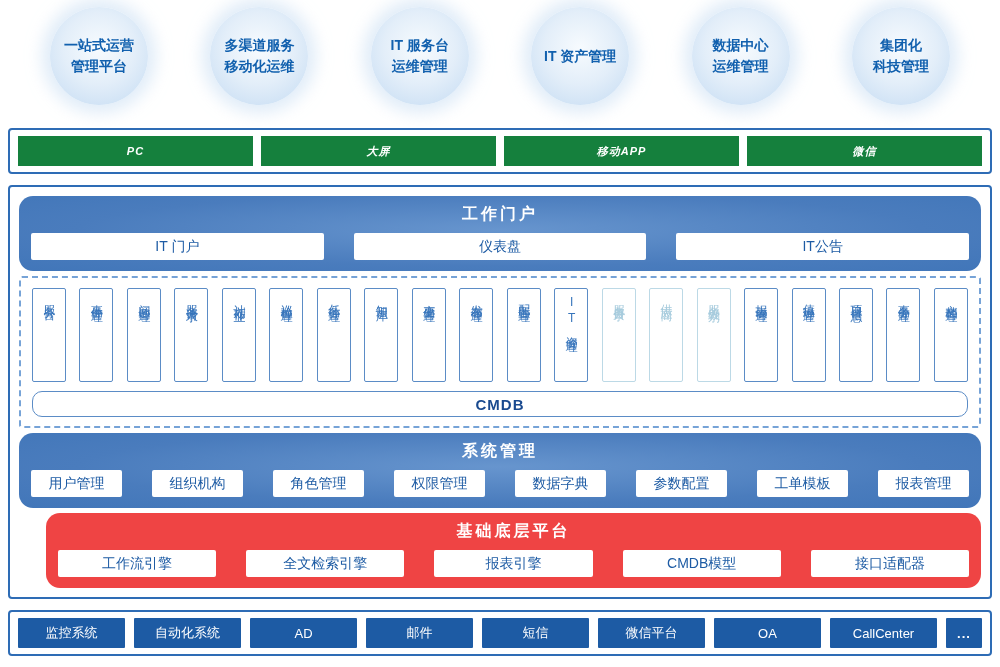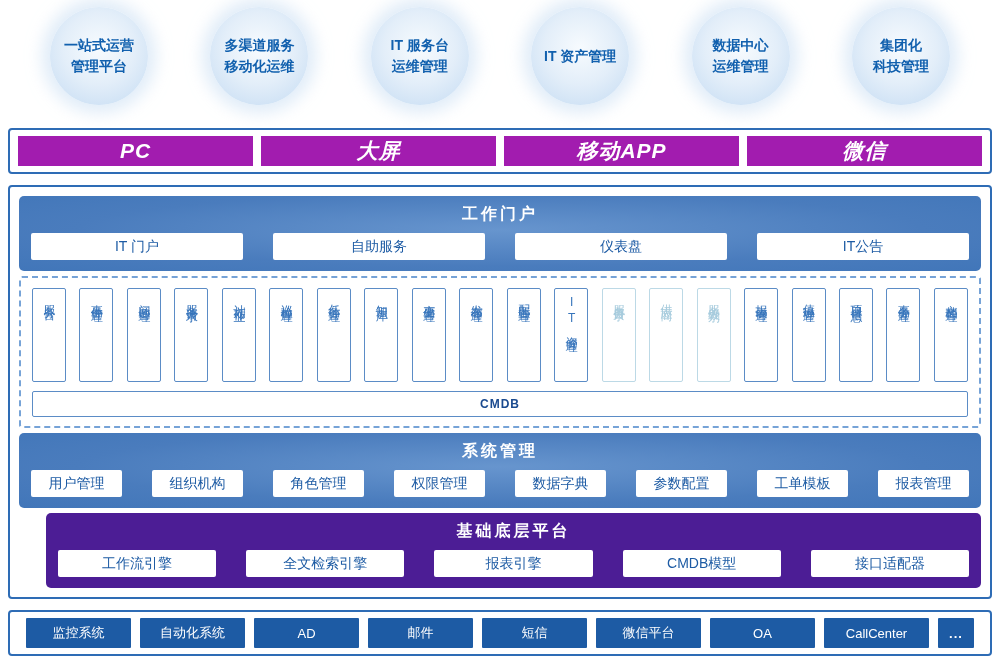--- a/index.html
+++ b/index.html
@@ -14,52 +14,52 @@
     box-shadow:0 0 16px 8px rgba(203,223,244,0.6);
     display:flex; flex-direction:column; align-items:center; justify-content:center;
     color:#1160ae; font-weight:bold; font-size:14px; line-height:1.5; text-align:center; }
 
   
   .outline-box { position:absolute; left:8px; width:984px; border:2px solid #2e6cb5;
                  border-radius:4px; background:#ffffff; }
 
   
   .channels-box { top:128px; height:46px; display:flex; align-items:center; gap:8px; padding:0 8px; }
-  .channel-bar { flex:1; height:30px; background:#a21caf; color:#ffffff;
+  .channel-bar { flex:1; height:30px; background:#15803d; color:#ffffff;
     display:flex; align-items:center; justify-content:center;
-    font-size:21px; font-weight:bold; font-style:italic; letter-spacing:1px; }
+    font-size:11px; font-weight:bold; font-style:italic; letter-spacing:1px; }
 
   
   .main-box { top:185px; height:414px; padding:9px; display:flex; flex-direction:column;
               justify-content:space-between; }
 
-  .band { border-radius:5px; padding:8px 12px 11px; color:#ffffff; }
+  .band { border-radius:14px; padding:8px 12px 11px; color:#ffffff; }
   .band.gradient { background:radial-gradient(ellipse at 50% 45%, #6795ce 0%, #4a7cbd 62%, #4176b9 100%); }
-  .band.solid { background:#4c1d95;margin-left:27px; }
+  .band.solid { background:#ef4444;margin-left:27px; }
   .band-title { text-align:center; font-size:16px; font-weight:bold; letter-spacing:3px; margin-bottom:8px; }
   .band-row { display:flex; gap:30px; }
   .white-btn { flex:1; height:27px; background:#ffffff; color:#1d5ba4; border-radius:2px;
     display:flex; align-items:center; justify-content:center; font-size:14px; }
 
   
   .modules-box { border:2px dashed #76a3d7; border-radius:3px; background:#ffffff;
                  padding:10px 11px 9px; display:flex; flex-direction:column; gap:9px; }
   .modules-row { display:flex; justify-content:space-between; }
   .module { width:34px; height:94px; border:1px solid #5b8cc6; border-radius:2px; background:#ffffff;
             display:flex; justify-content:center; align-items:flex-start; }
   .module .vtext { writing-mode:vertical-rl; text-orientation:upright;
                    color:#3674bb; font-size:12px; letter-spacing:2px; padding-top:6px; }
   .module.muted { border-color:#bcd9e6; }
   .module.muted .vtext { color:#a6cbdd; }
-  .cmdb-bar { height:26px; border:1px solid #5b8cc6; border-radius:2px; background:#ffffff;
+  .cmdb-bar { height:26px; border:1px solid #5b8cc6; border-radius:10px; background:#ffffff;
     display:flex; align-items:center; justify-content:center;
-    color:#1a4a8f; font-weight:bold; font-size:12px; letter-spacing:1px; }
-
-  
-  .integrations-box { top:610px; height:46px; display:flex; align-items:center; gap:9px; padding:0 16px; }
+    color:#1a4a8f; font-weight:bold; font-size:15px; letter-spacing:1px; }
+
+  
+  .integrations-box { top:610px; height:46px; display:flex; align-items:center; gap:9px; padding:0 8px; }
   .int-btn { flex:1; height:30px; background:#1d5ba4; color:#ffffff; border-radius:1px;
     display:flex; align-items:center; justify-content:center; font-size:13px; }
   .int-btn.small { flex:0 0 36px; font-weight:bold; letter-spacing:1px; }
 </style>
 </head>
 <body>
 
 <div class="page">
 
   <div class="bubbles">
@@ -95,21 +95,20 @@
     <div class="channel-bar">移动APP</div>
     <div class="channel-bar">微信</div>
   </div>
 
   <div class="outline-box main-box">
 
     <div class="band gradient">
       <div class="band-title">工作门户</div>
       <div class="band-row">
         <div class="white-btn">IT 门户</div>
-        <div class="white-btn">自助服务</div>
         <div class="white-btn">仪表盘</div>
         <div class="white-btn">IT公告</div>
       </div>
     </div>
 
     <div class="modules-box">
       <div class="modules-row">
         <div class="module">
             <span class="vtext">服务台</span>
           </div>

